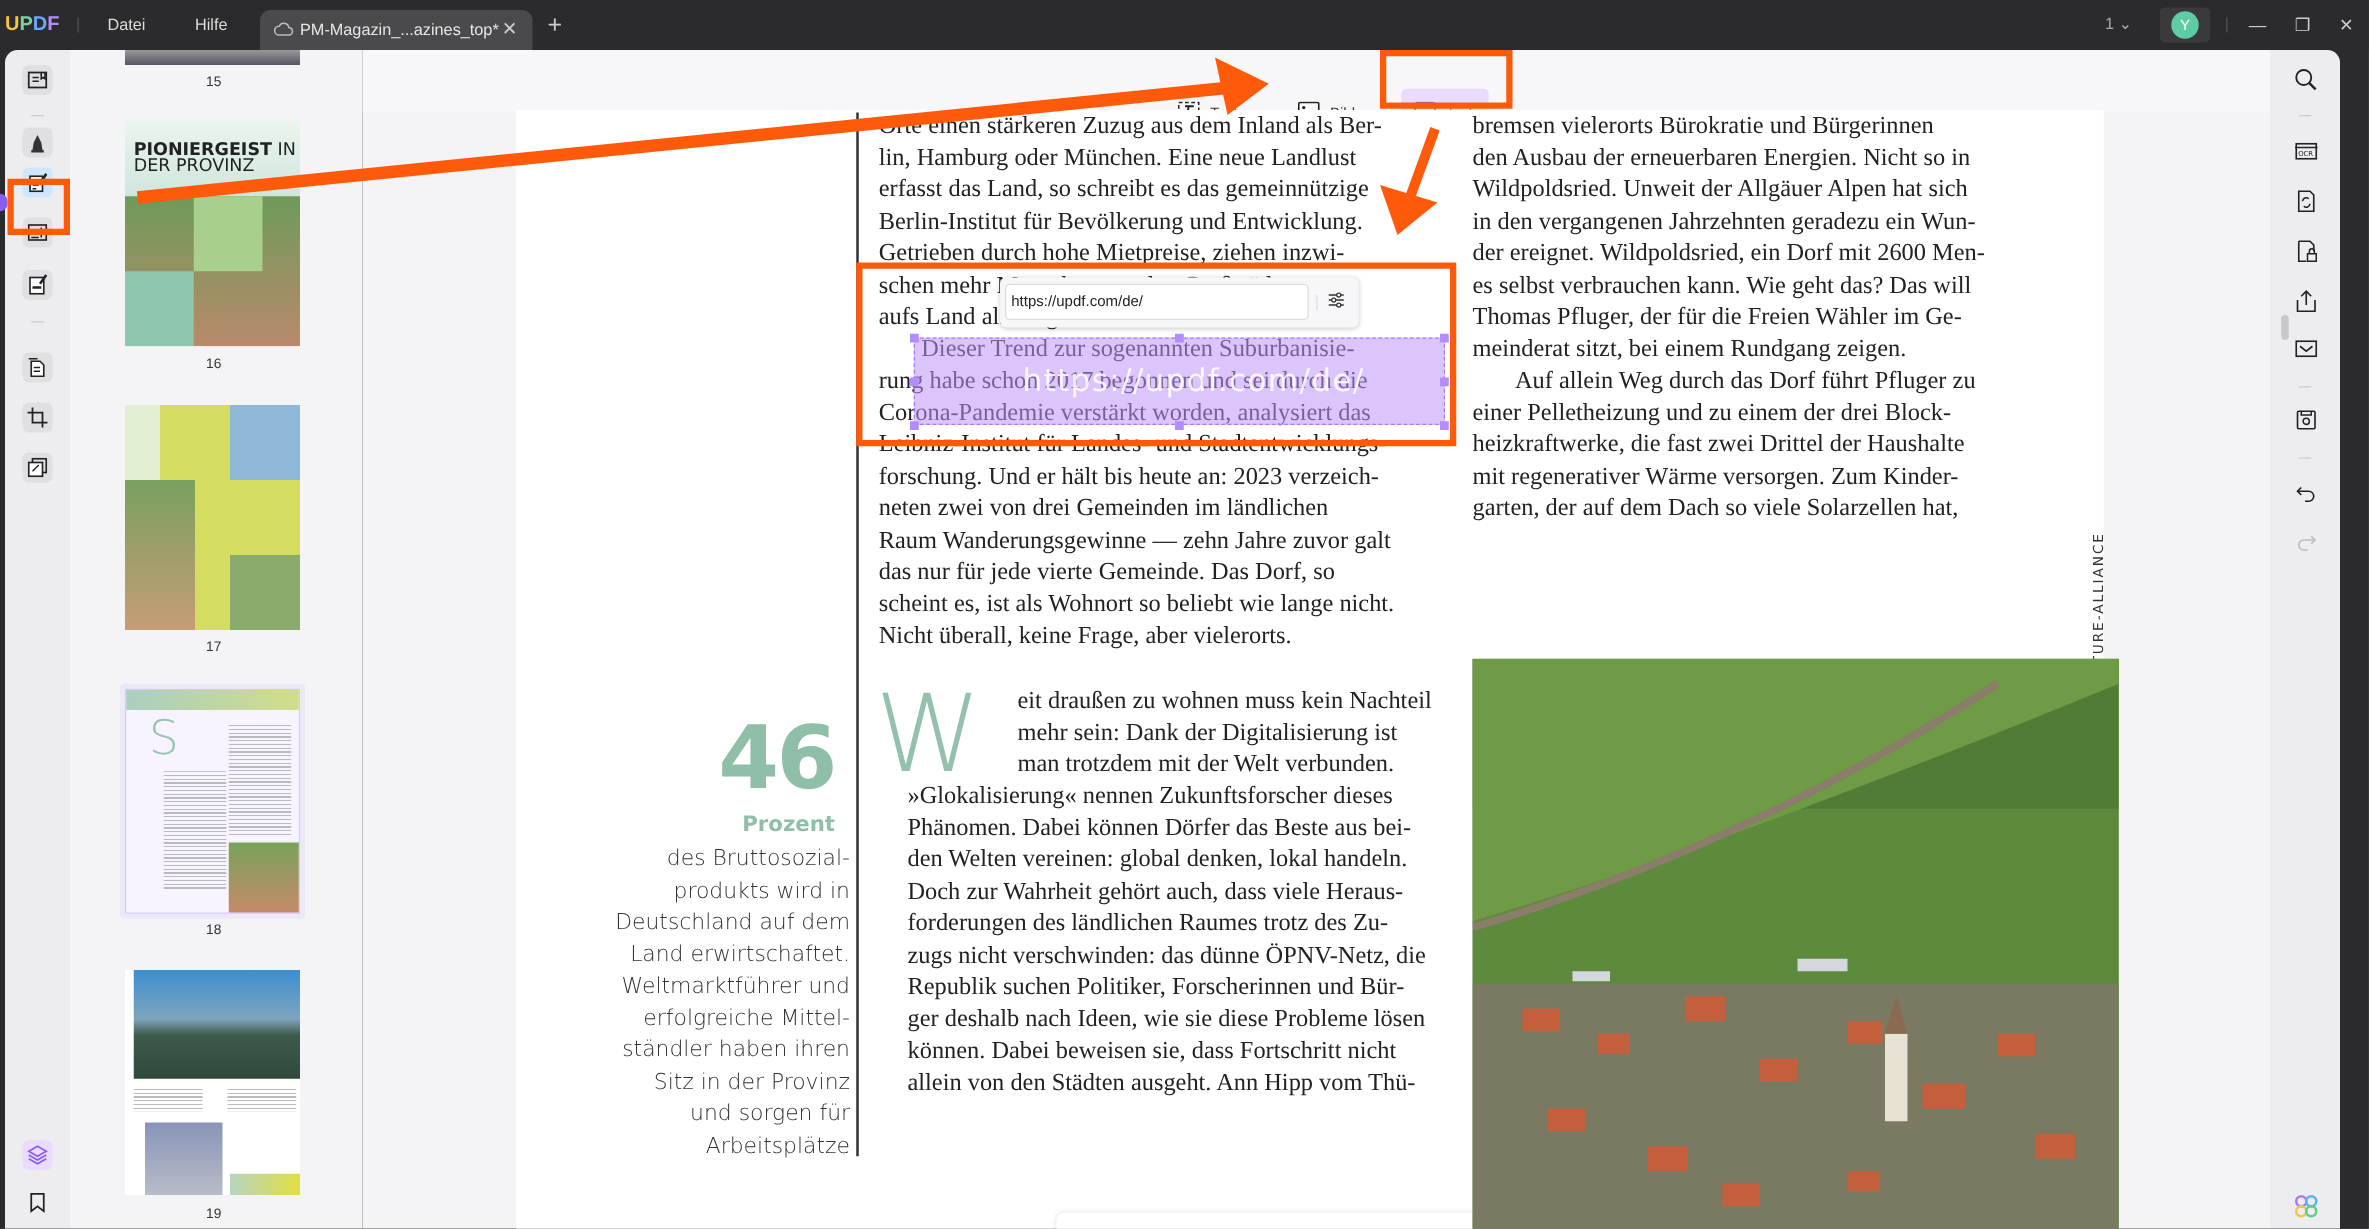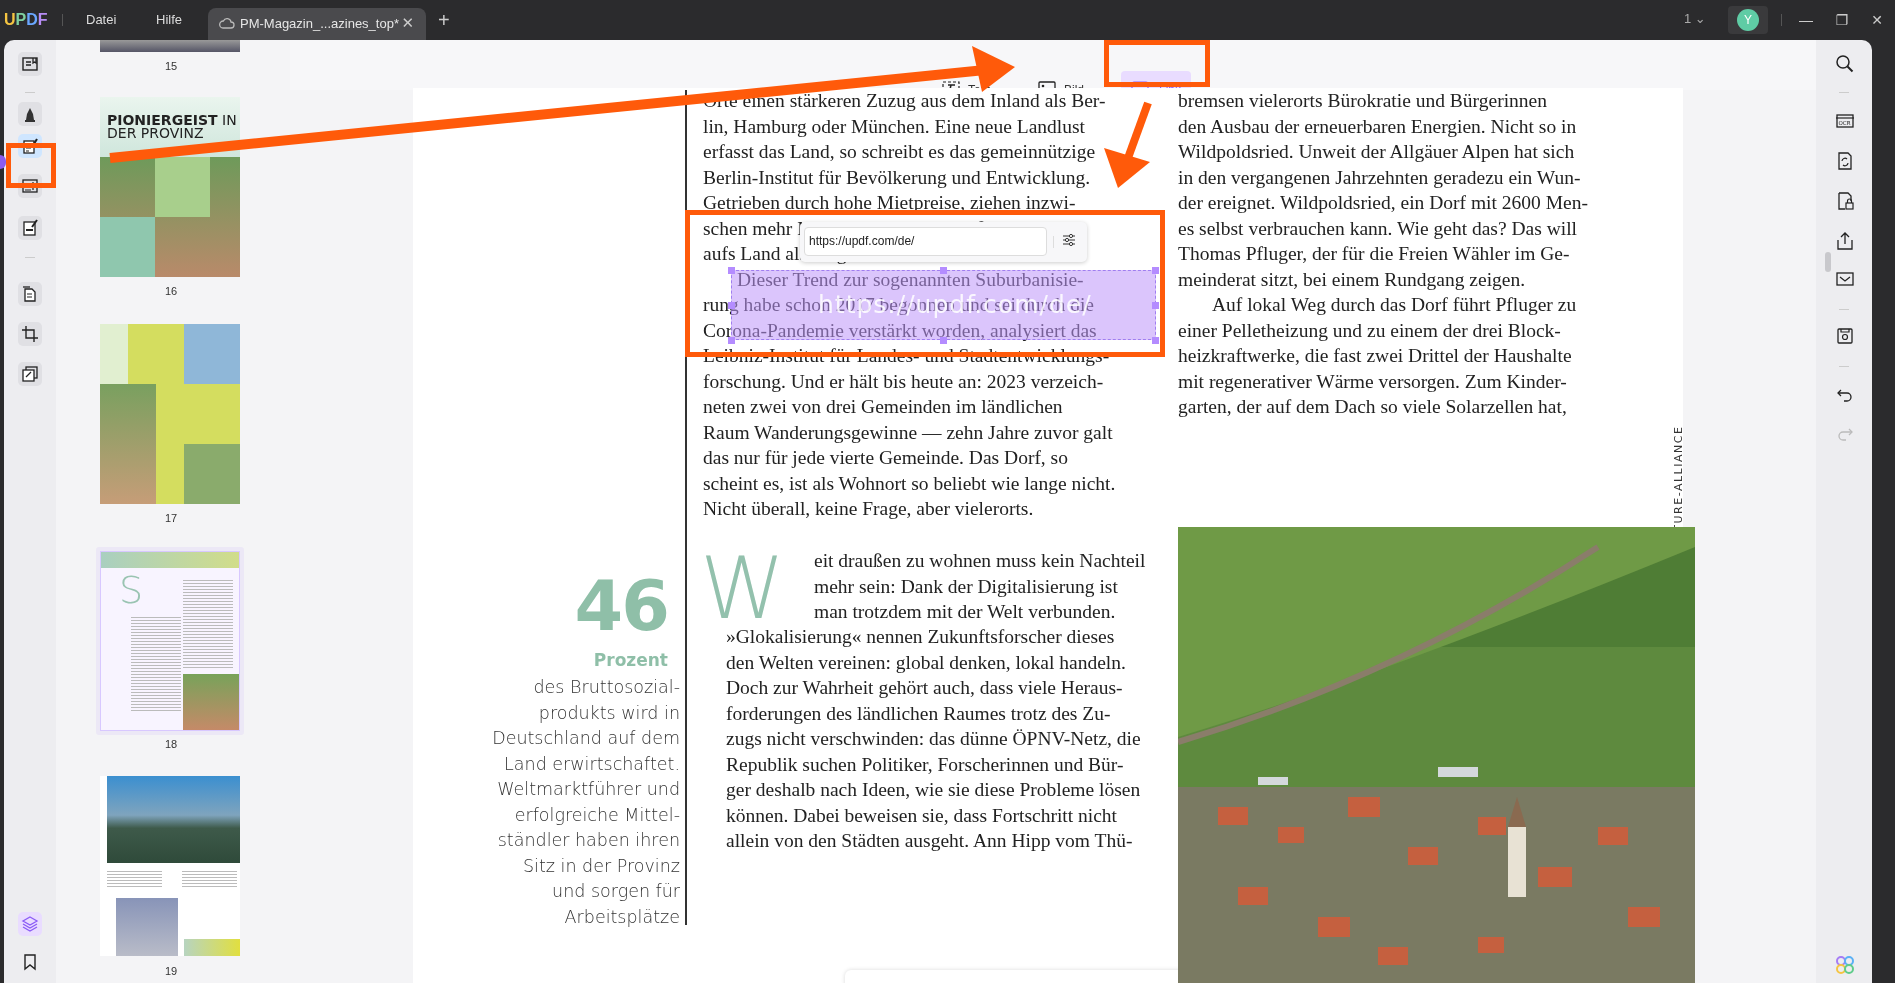--- a/index.html
+++ b/index.html
@@ -266,40 +266,41 @@
   </div>
 
   <div class="dropcap" style="left:700px; top:548px">W</div>
   <div class="col serif" style="left:814px; top:548px; width:366px;">
     <p>eit draußen zu wohnen muss kein Nachteil</p>
     <p>mehr sein: Dank der Digitalisierung ist</p>
     <p>man trotzdem mit der Welt verbunden.</p>
   </div>
   <div class="col serif" style="left:703px; top:624px; width:442px;margin-left:23px;">
     <p>»Glokalisierung« nennen Zukunftsforscher dieses</p>
+    <p>Phänomen. Dabei können Dörfer das Beste aus bei-</p>
     <p>den Welten vereinen: global denken, lokal handeln.</p>
     <p>Doch zur Wahrheit gehört auch, dass viele Heraus-</p>
     <p>forderungen des ländlichen Raumes trotz des Zu-</p>
     <p>zugs nicht verschwinden: das dünne ÖPNV-Netz, die</p>
     <p>Republik suchen Politiker, Forscherinnen und Bür-</p>
     <p>ger deshalb nach Ideen, wie sie diese Probleme lösen</p>
     <p>können. Dabei beweisen sie, dass Fortschritt nicht</p>
     <p>allein von den Städten ausgeht. Ann Hipp vom Thü-</p>
   </div>
 
   <div class="col serif" style="left:1178px; top:88px; width:442px;font-family:Liberation Serif, serif;">
     <p>bremsen vielerorts Bürokratie und Bürgerinnen</p>
     <p>den Ausbau der erneuerbaren Energien. Nicht so in</p>
     <p>Wildpoldsried. Unweit der Allgäuer Alpen hat sich</p>
     <p>in den vergangenen Jahrzehnten geradezu ein Wun-</p>
     <p>der ereignet. Wildpoldsried, ein Dorf mit 2600 Men-</p>
     <p>es selbst verbrauchen kann. Wie geht das? Das will</p>
     <p>Thomas Pfluger, der für die Freien Wähler im Ge-</p>
     <p>meinderat sitzt, bei einem Rundgang zeigen.</p>
-    <p class="indent">Auf lokal Weg durch das Dorf führt Pfluger zu</p>
+    <p class="indent">Auf allein Weg durch das Dorf führt Pfluger zu</p>
     <p>einer Pelletheizung und zu einem der drei Block-</p>
     <p>heizkraftwerke, die fast zwei Drittel der Haushalte</p>
     <p>mit regenerativer Wärme versorgen. Zum Kinder-</p>
     <p>garten, der auf dem Dach so viele Solarzellen hat,</p>
   </div>
 
   <div class="credit" style="left:1672px; top:440px;">FOTOS: IMAGO (2), DPA PICTURE-ALLIANCE</div>
 
   <div class="vline" style="left:685px; top:90px; height:835px;"></div>
   <div class="stat-num" style="left:440px; top:565px; width:228px">46</div>

